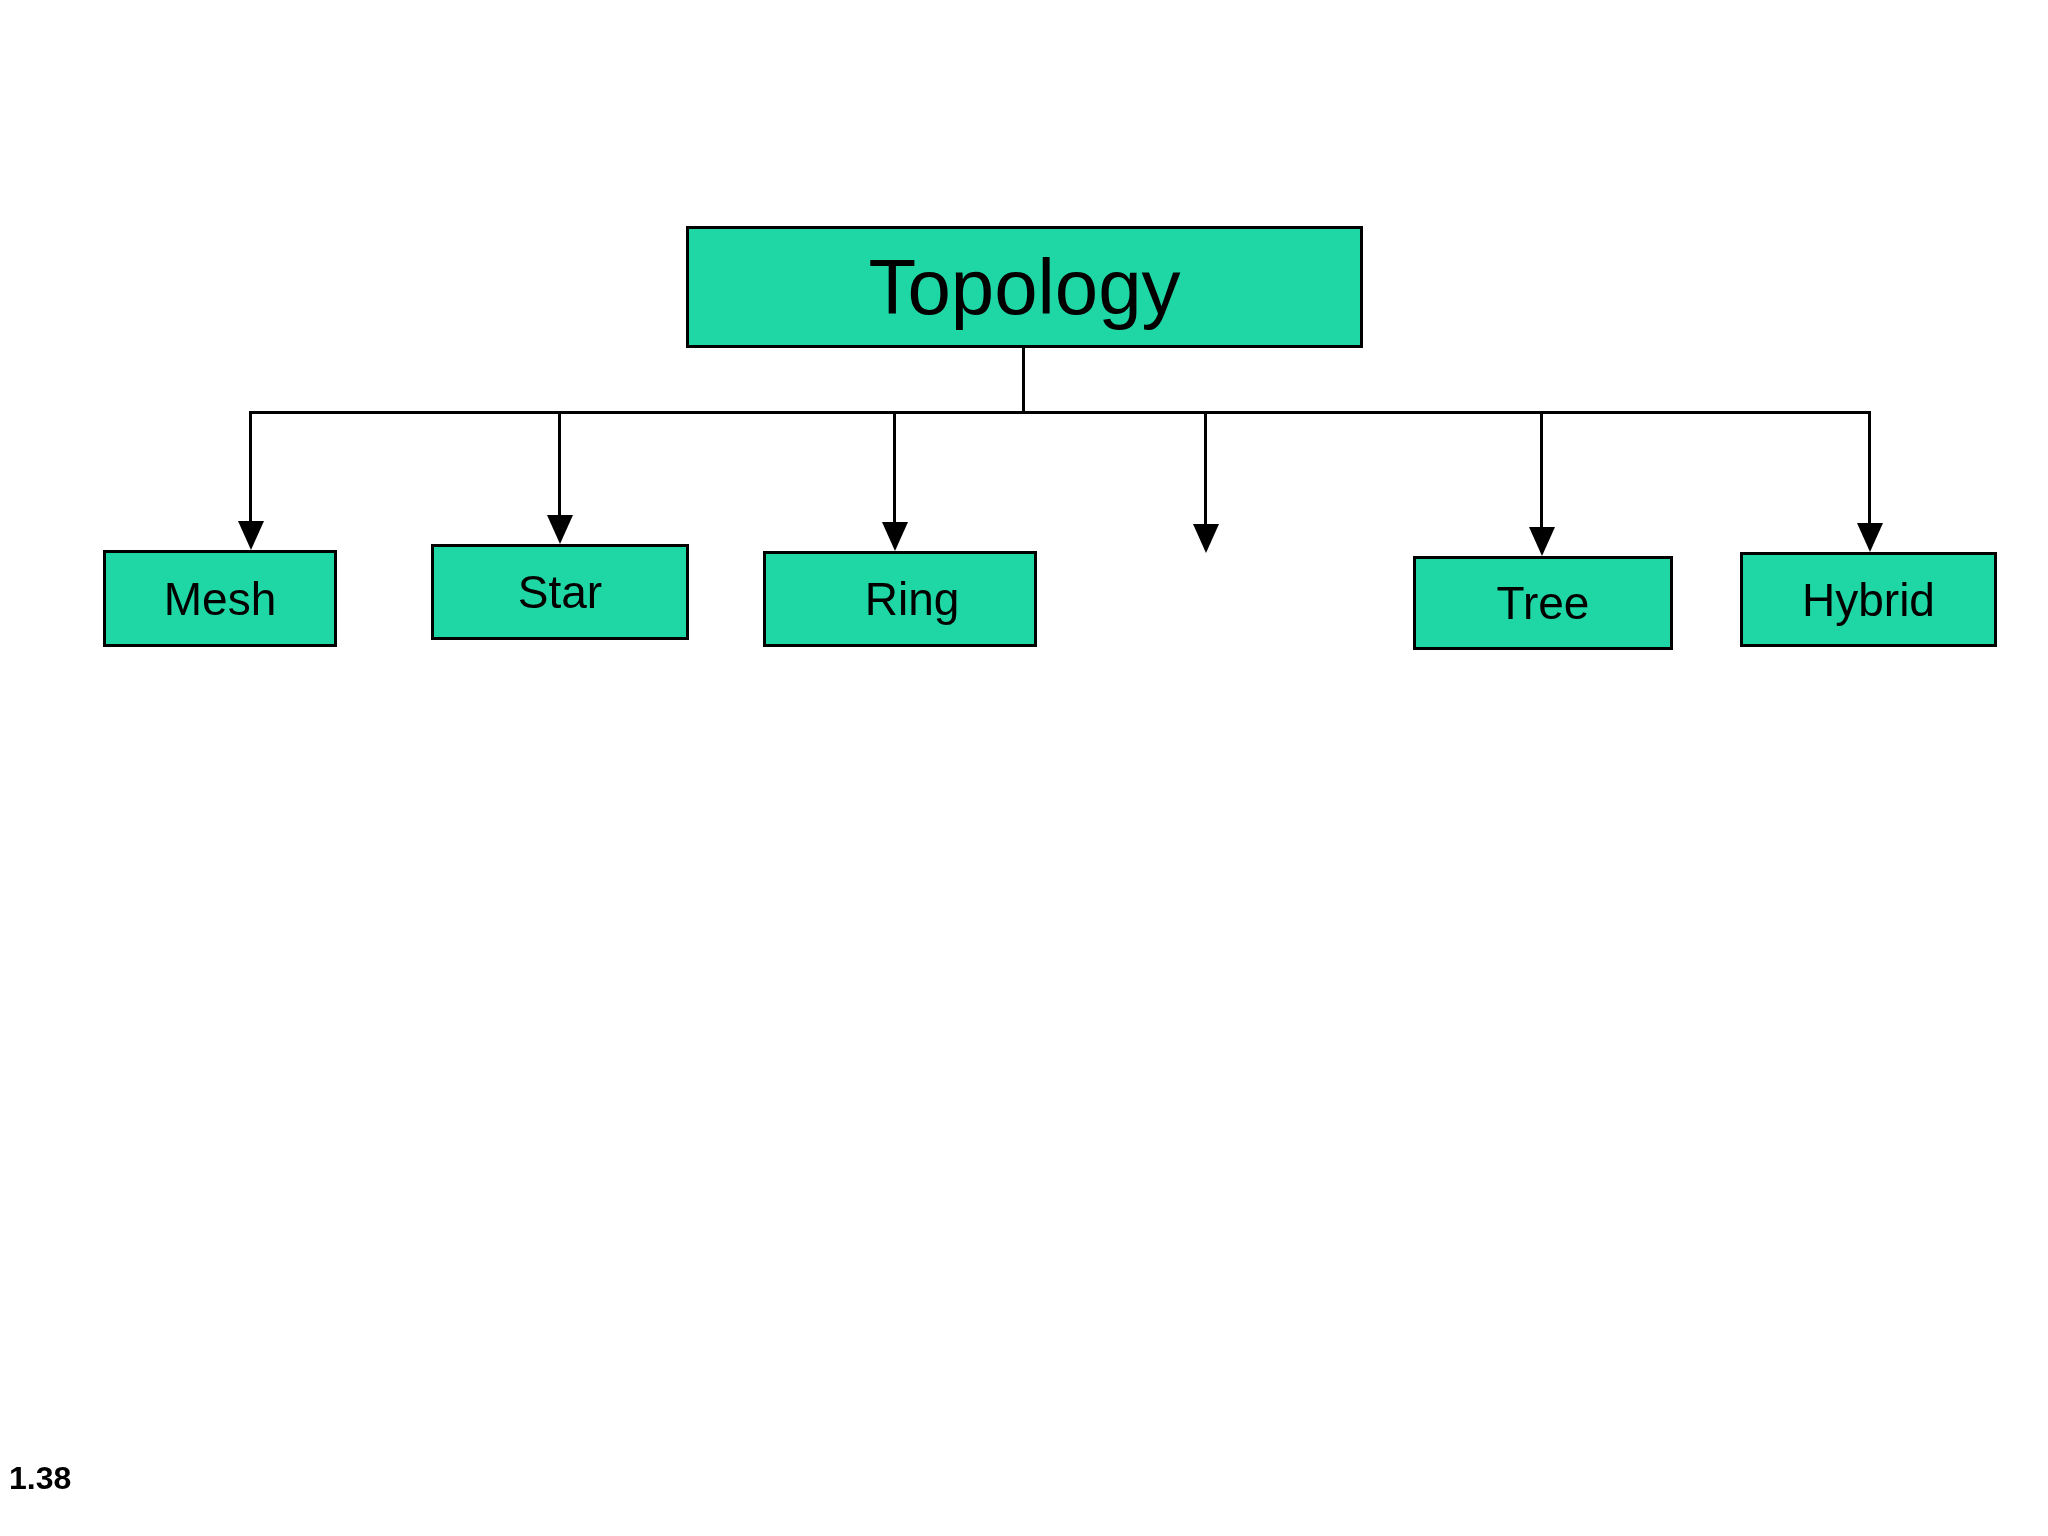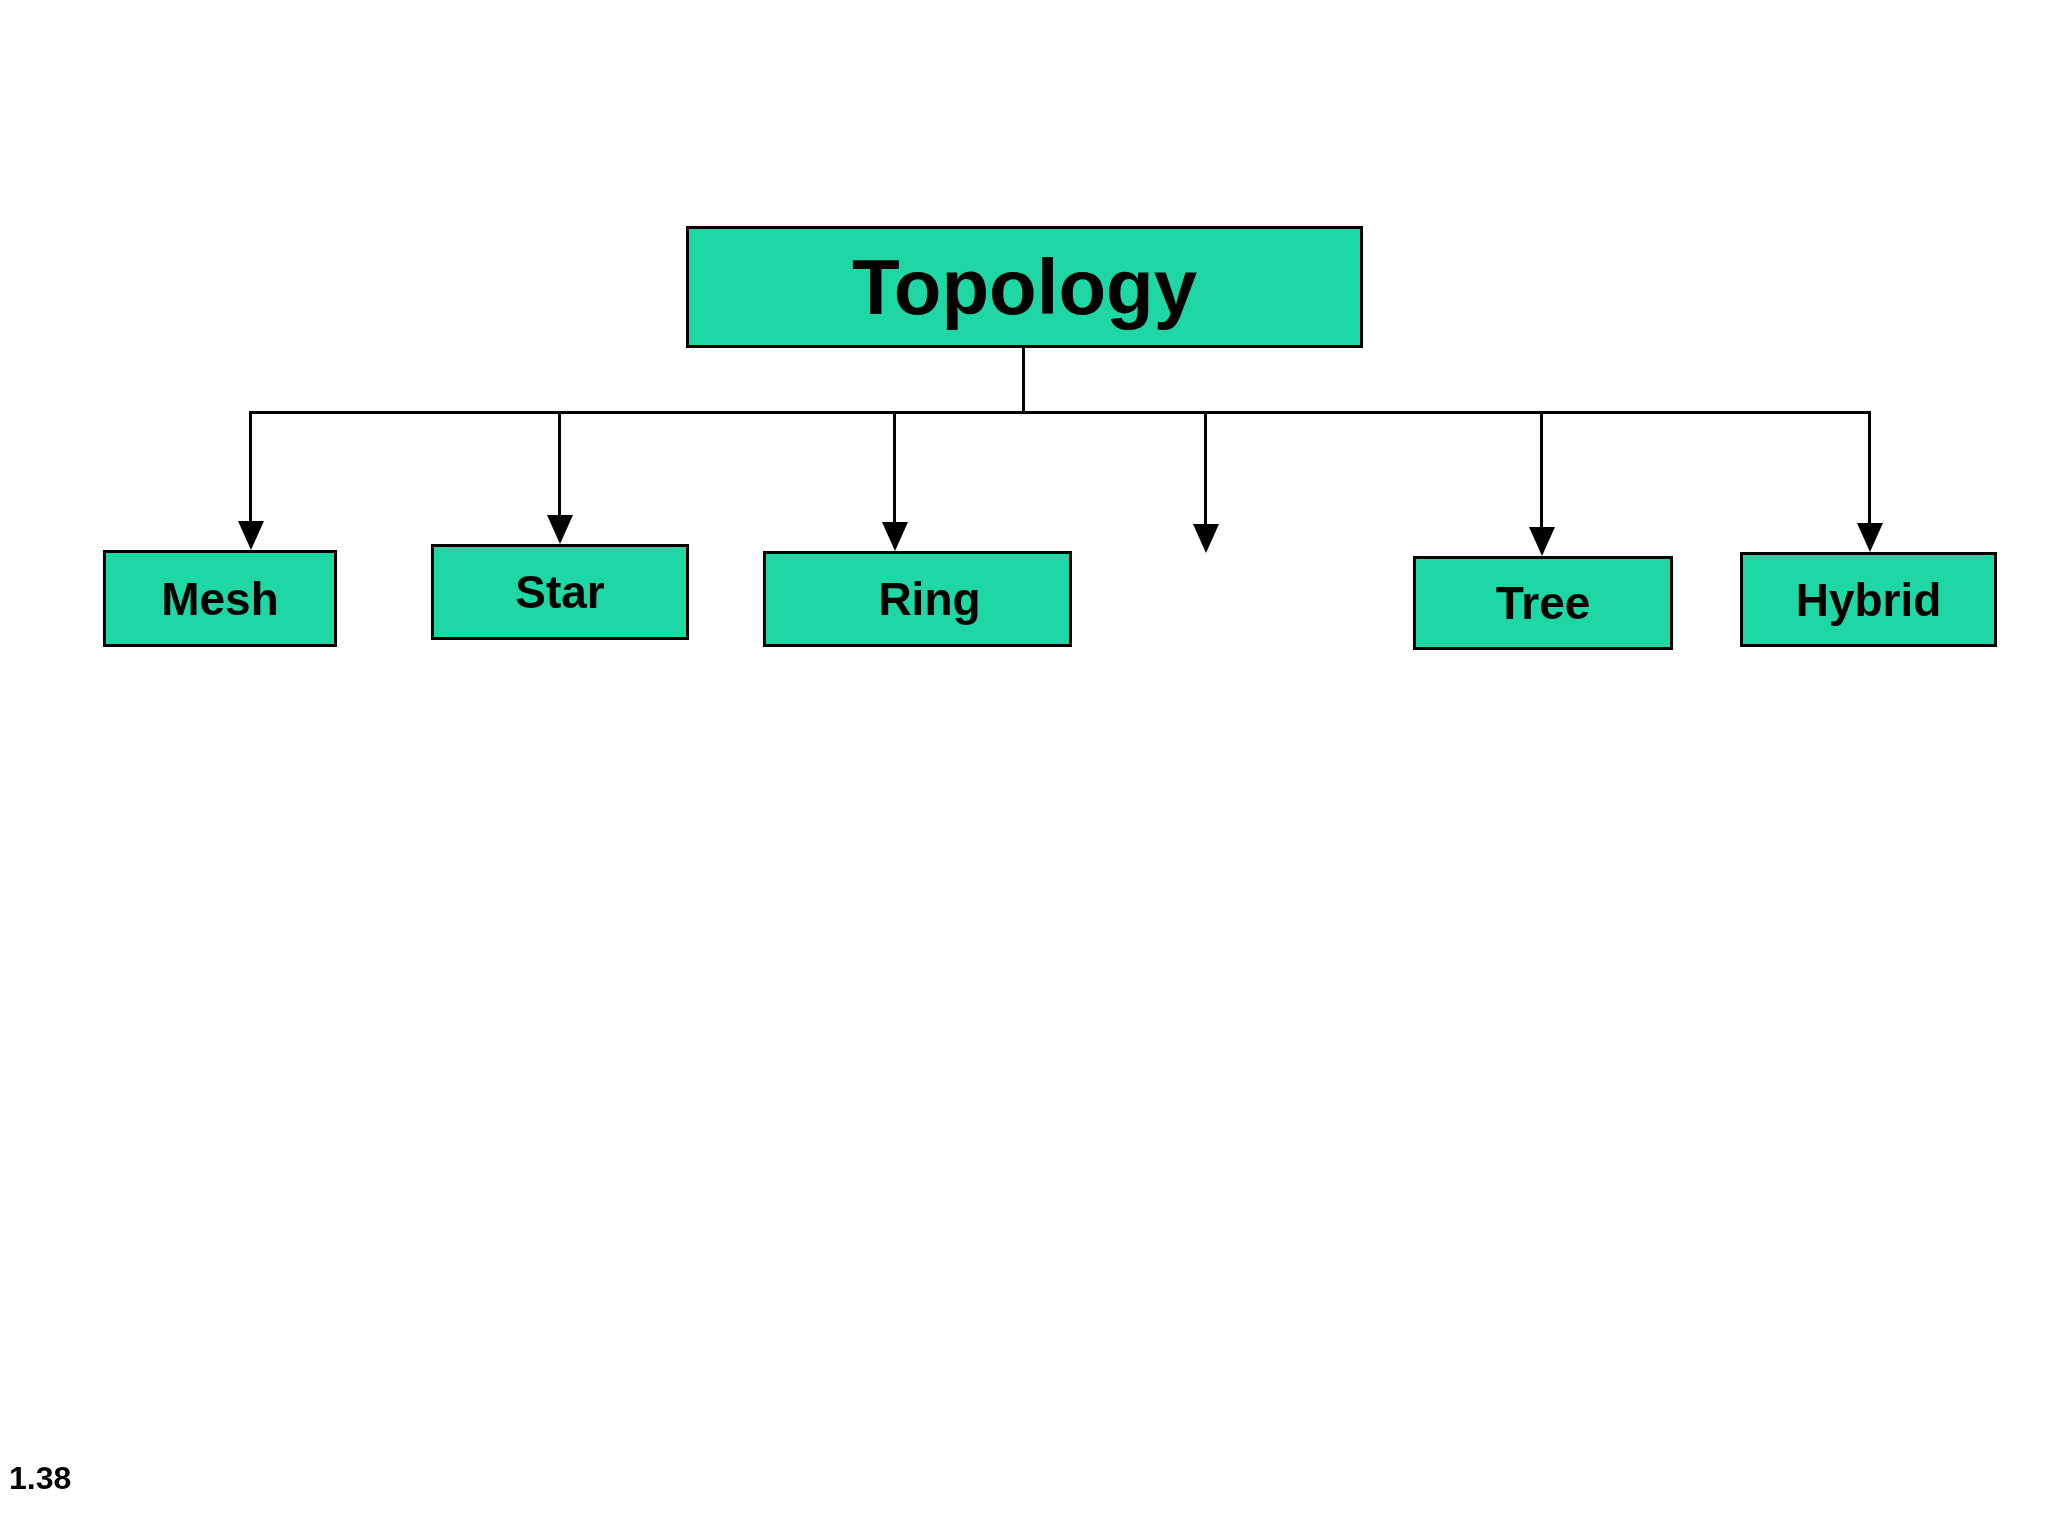--- a/index.html
+++ b/index.html
@@ -17,31 +17,31 @@
   }
   .node {
     position: absolute;
     background: var(--box-fill, #1fd6a5);
     border: 3px solid var(--box-border, #000000);
     box-sizing: border-box;
     display: flex;
     align-items: center;
     justify-content: center;
     color: var(--text, #000000);
-    font-weight: bold;
+    font-weight: normal;
     text-align: left;
   }
   .node.root {
     left: 686px; top: 226px; width: 677px; height: 122px;
     font-size: 78px;
   }
   .node.child { font-size: 46px; }
   .n0 { left: 103px;  top: 550px; width: 234px; height: 97px; }
   .n1 { left: 431px;  top: 544px; width: 258px; height: 96px; }
-  .n2 { left: 763px;  top: 551px; width: 309px; height: 96px; padding-left: 24px; }
+  .n2 { left: 763px;  top: 551px; width: 274px; height: 96px; padding-left: 24px; }
   .n3 { left: 1082px; top: 553px; width: 258px; height: 94px; }
   .n4 { left: 1413px; top: 556px; width: 260px; height: 94px; }
   .n5 { left: 1740px; top: 552px; width: 257px; height: 95px; }
 
   .line {
     position: absolute;
     background: var(--connector, #000000);
   }
   .stub  { left: 1022px; top: 348px; width: 3px; height: 66px; }
   .rail  { left: 249px;  top: 411px; width: 1622px; height: 3px; }

